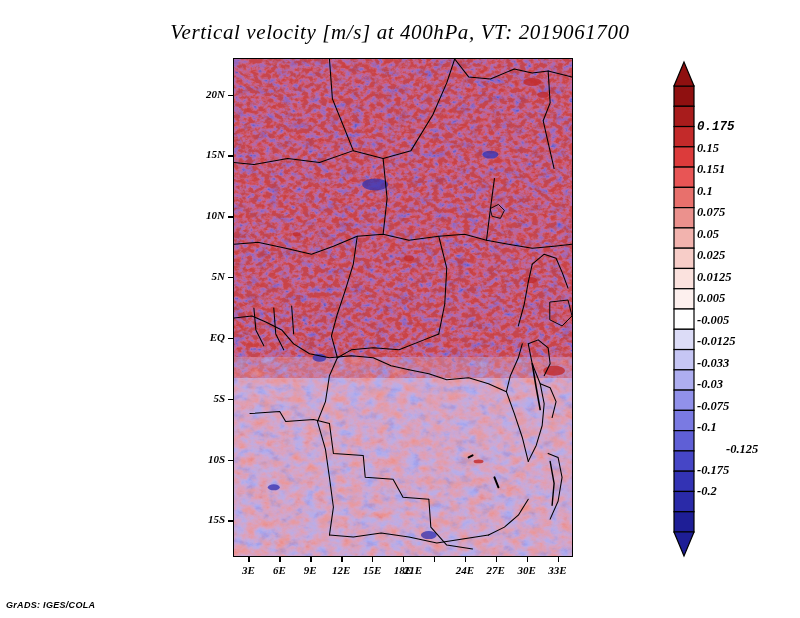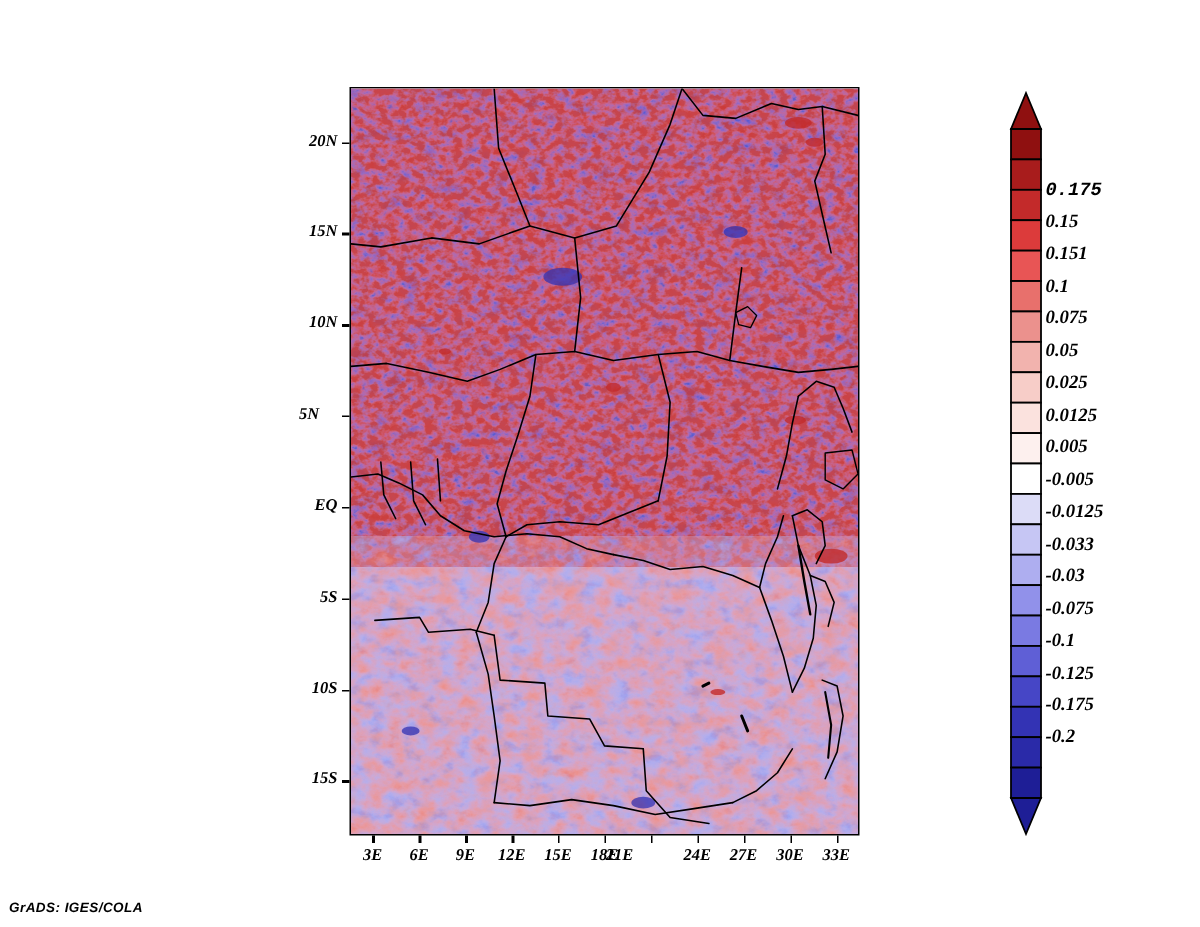--- a/index.html
+++ b/index.html
@@ -46,20 +46,21 @@
     position:absolute;left:6px;top:600px;
     font-family:"Liberation Sans",sans-serif;font-weight:bold;font-style:italic;
     font-size:9px;color:#000;white-space:nowrap;letter-spacing:.3px;
   }
 </style>
 </head>
 <body>
 
 <div id="stage">
 
+  <div id="title">Vertical velocity [m/s] at 400hPa, VT: 2019061700</div>
 
   <div id="plot">
     <svg viewBox="0 0 340 499" preserveAspectRatio="none">
       <defs>
 
         <filter id="fld" x="0" y="0" width="100%" height="100%">
           <feTurbulence type="fractalNoise" baseFrequency="0.085 0.11" numOctaves="4" seed="27" result="n1"></feTurbulence>
           <feColorMatrix in="n1" type="matrix" values="0 0 0 0 0  0 0 0 0 0  0 0 0 0 0  1.6 0 0 0 -0.30" result="a1"></feColorMatrix>
           <feFlood flood-color="#8f8fe8" result="bl"></feFlood>
           <feComposite in="bl" in2="a1" operator="in" result="blue"></feComposite>
@@ -215,21 +216,21 @@
 
   <div id="footer">GrADS: IGES/COLA</div>
 
 <div class="tick" style="left: 228px; top: 94.5122px; width: 5px; height: 1.4px;"></div>
     <div class="axlab ylab" style="left: 187px; top: 87.5122px; width: 38px;">20N</div>
     <div class="tick" style="left: 228px; top: 155.366px; width: 5px; height: 1.4px;"></div>
     <div class="axlab ylab" style="left: 187px; top: 148.366px; width: 38px;">15N</div>
     <div class="tick" style="left: 228px; top: 216.22px; width: 5px; height: 1.4px;"></div>
     <div class="axlab ylab" style="left: 187px; top: 209.22px; width: 38px;">10N</div>
     <div class="tick" style="left: 228px; top: 277.073px; width: 5px; height: 1.4px;"></div>
-    <div class="axlab ylab" style="left: 187px; top: 270.073px; width: 38px; text-align: center;">5N</div>
+    <div class="axlab ylab" style="left: 187px; top: 270.073px; width: 38px;">5N</div>
     <div class="tick" style="left: 228px; top: 337.927px; width: 5px; height: 1.4px;"></div>
     <div class="axlab ylab" style="left: 187px; top: 330.927px; width: 38px;">EQ</div>
     <div class="tick" style="left: 228px; top: 398.78px; width: 5px; height: 1.4px;"></div>
     <div class="axlab ylab" style="left: 187px; top: 391.78px; width: 38px;">5S</div>
     <div class="tick" style="left: 228px; top: 459.634px; width: 5px; height: 1.4px;"></div>
     <div class="axlab ylab" style="left: 187px; top: 452.634px; width: 38px;">10S</div>
     <div class="tick" style="left: 228px; top: 520.488px; width: 5px; height: 1.4px;"></div>
     <div class="axlab ylab" style="left: 187px; top: 513.488px; width: 38px;">15S</div>
     <div class="tick" style="left: 248.455px; top: 557px; width: 1.4px; height: 5px;"></div>
     <div class="axlab xlab" style="left: 230.455px; top: 564px; width: 36px;">3E</div>
@@ -261,16 +262,16 @@
     <div class="cblab" style="top: 233.872px;">0.05</div>
     <div class="cblab" style="top: 255.337px;">0.025</div>
     <div class="cblab" style="top: 276.802px;">0.0125</div>
     <div class="cblab" style="top: 298.267px;">0.005</div>
     <div class="cblab" style="top: 319.733px;">-0.005</div>
     <div class="cblab" style="top: 341.198px;">-0.0125</div>
     <div class="cblab" style="top: 362.663px;">-0.033</div>
     <div class="cblab" style="top: 384.128px;">-0.03</div>
     <div class="cblab" style="top: 405.594px;">-0.075</div>
     <div class="cblab" style="top: 427.059px;">-0.1</div>
-    <div class="cblab" style="top: 448.524px;">-0.125</div>
+    <div class="cblab" style="top: 448.524px; margin-left: 29px;">-0.125</div>
     <div class="cblab" style="top: 469.989px;">-0.175</div>
     <div class="cblab" style="top: 491.455px;">-0.2</div>
   </div>
 
 </body></html>

